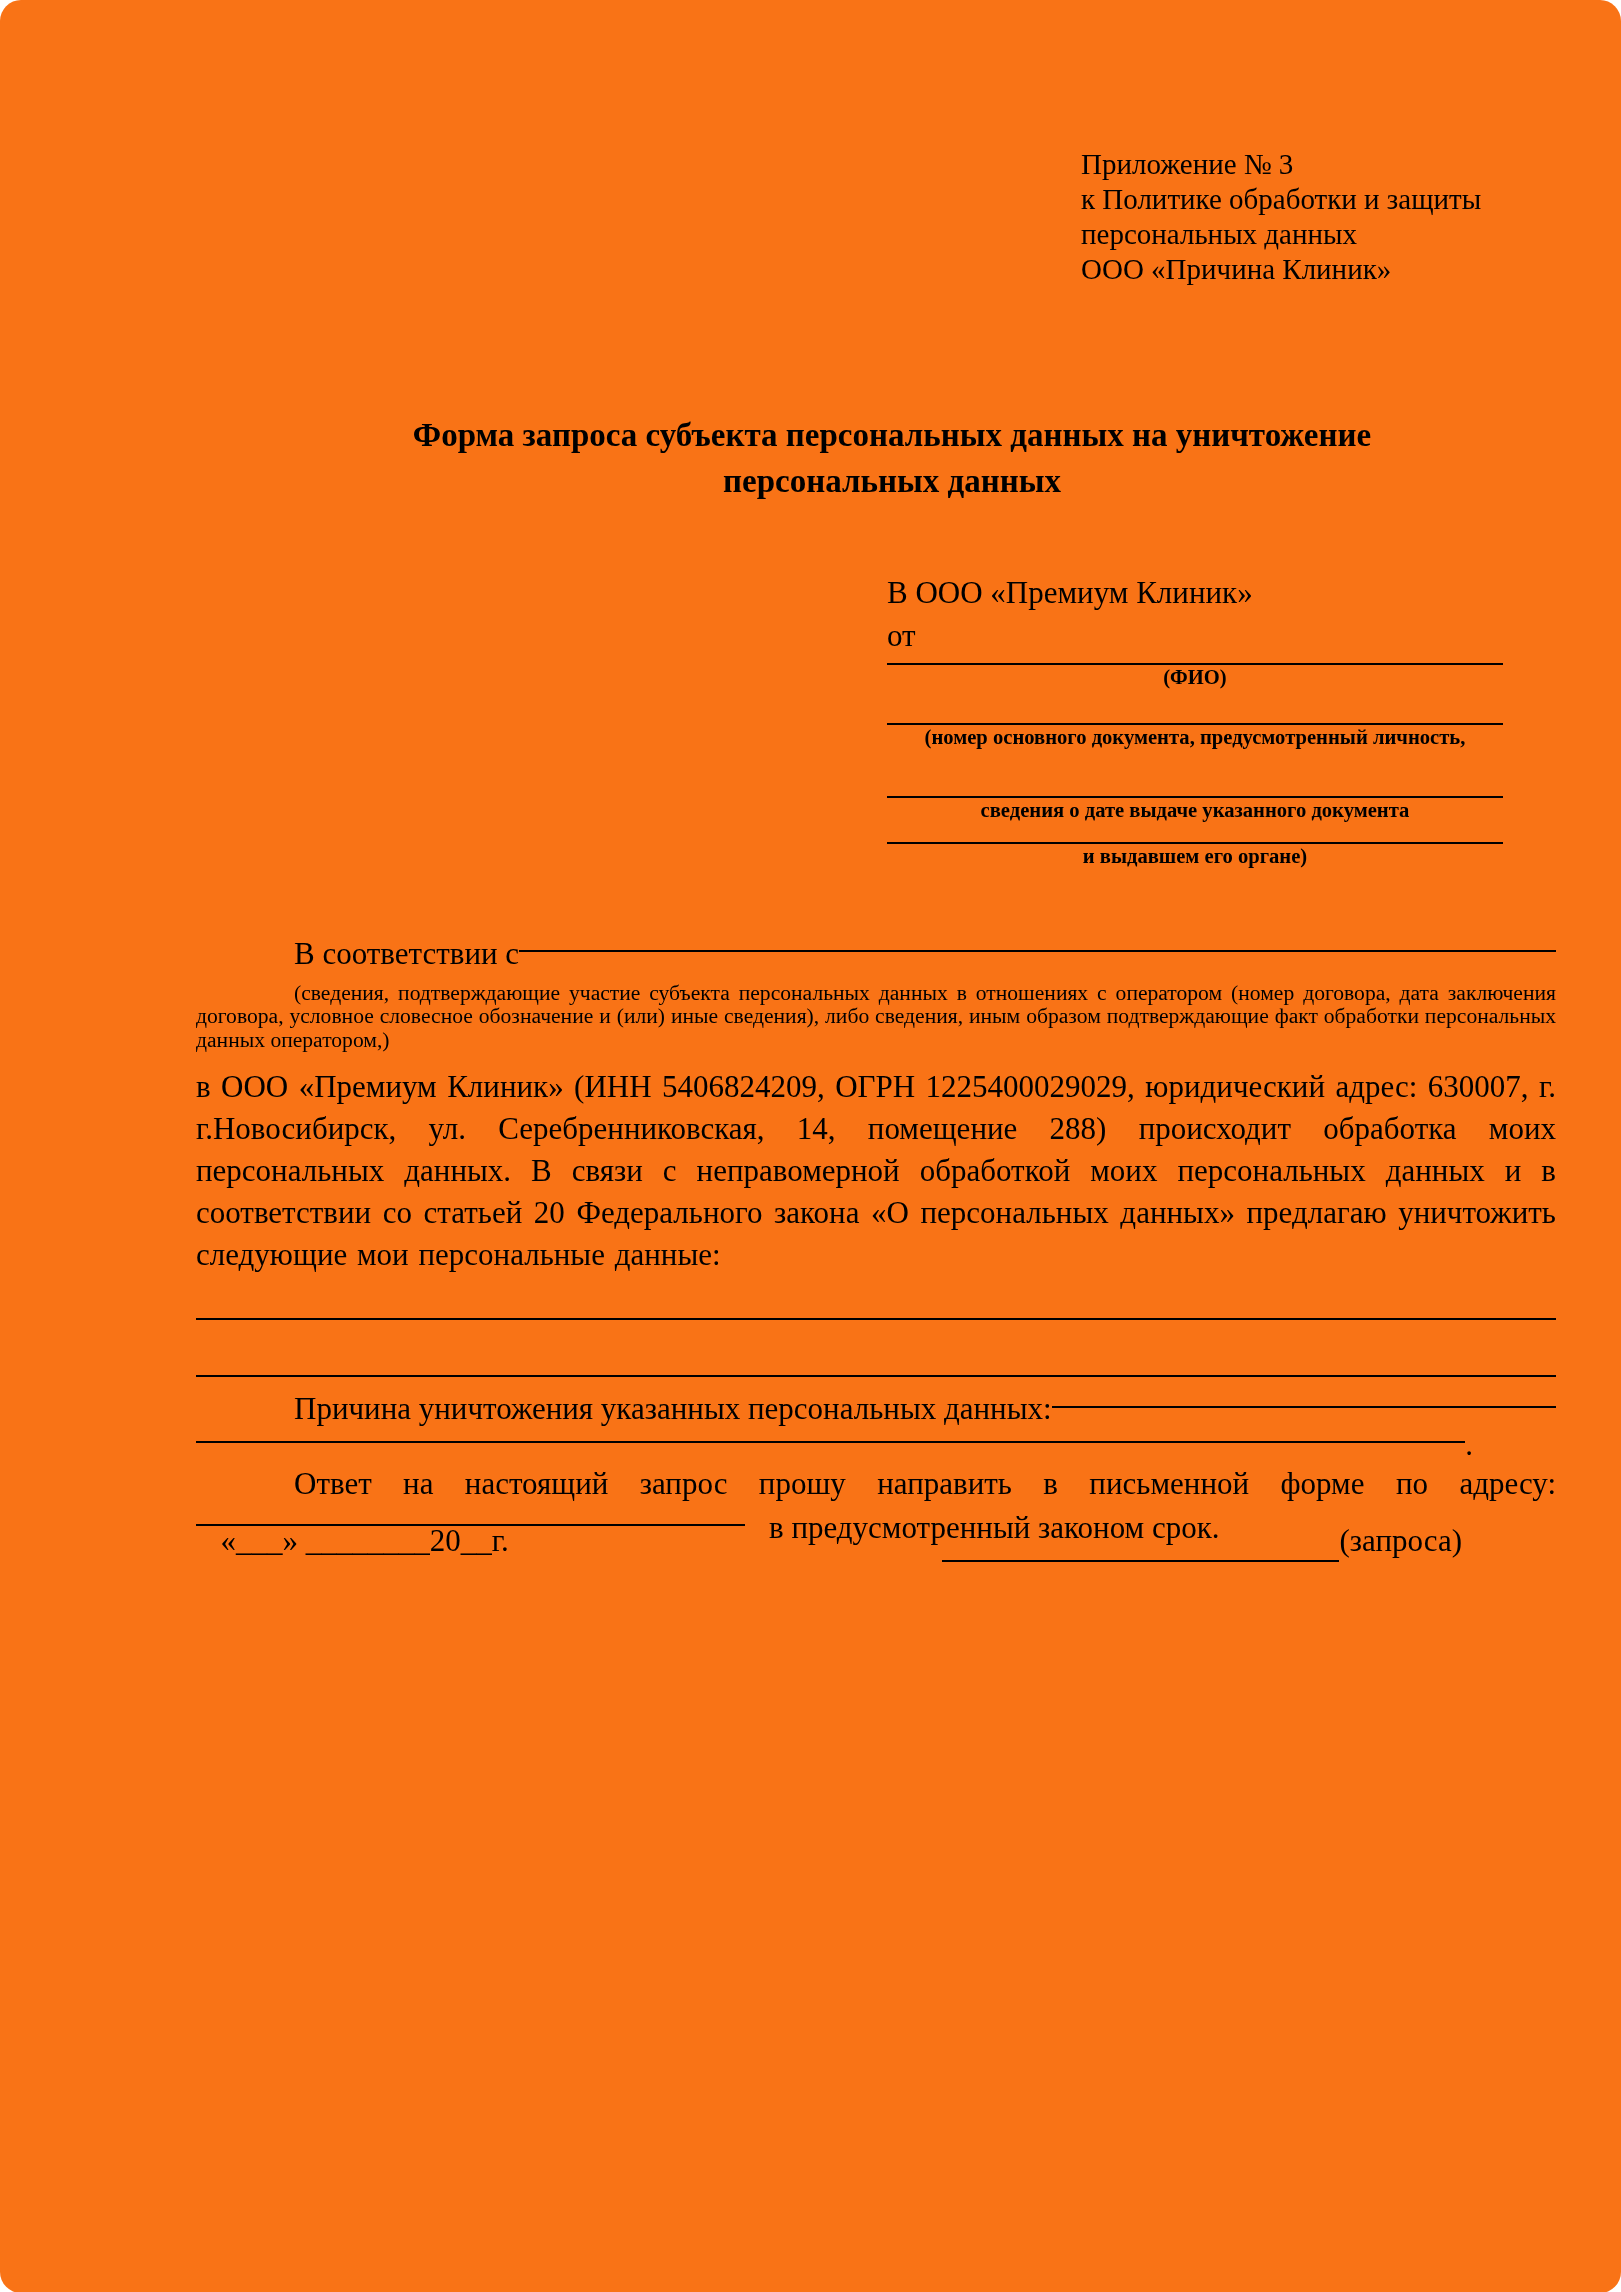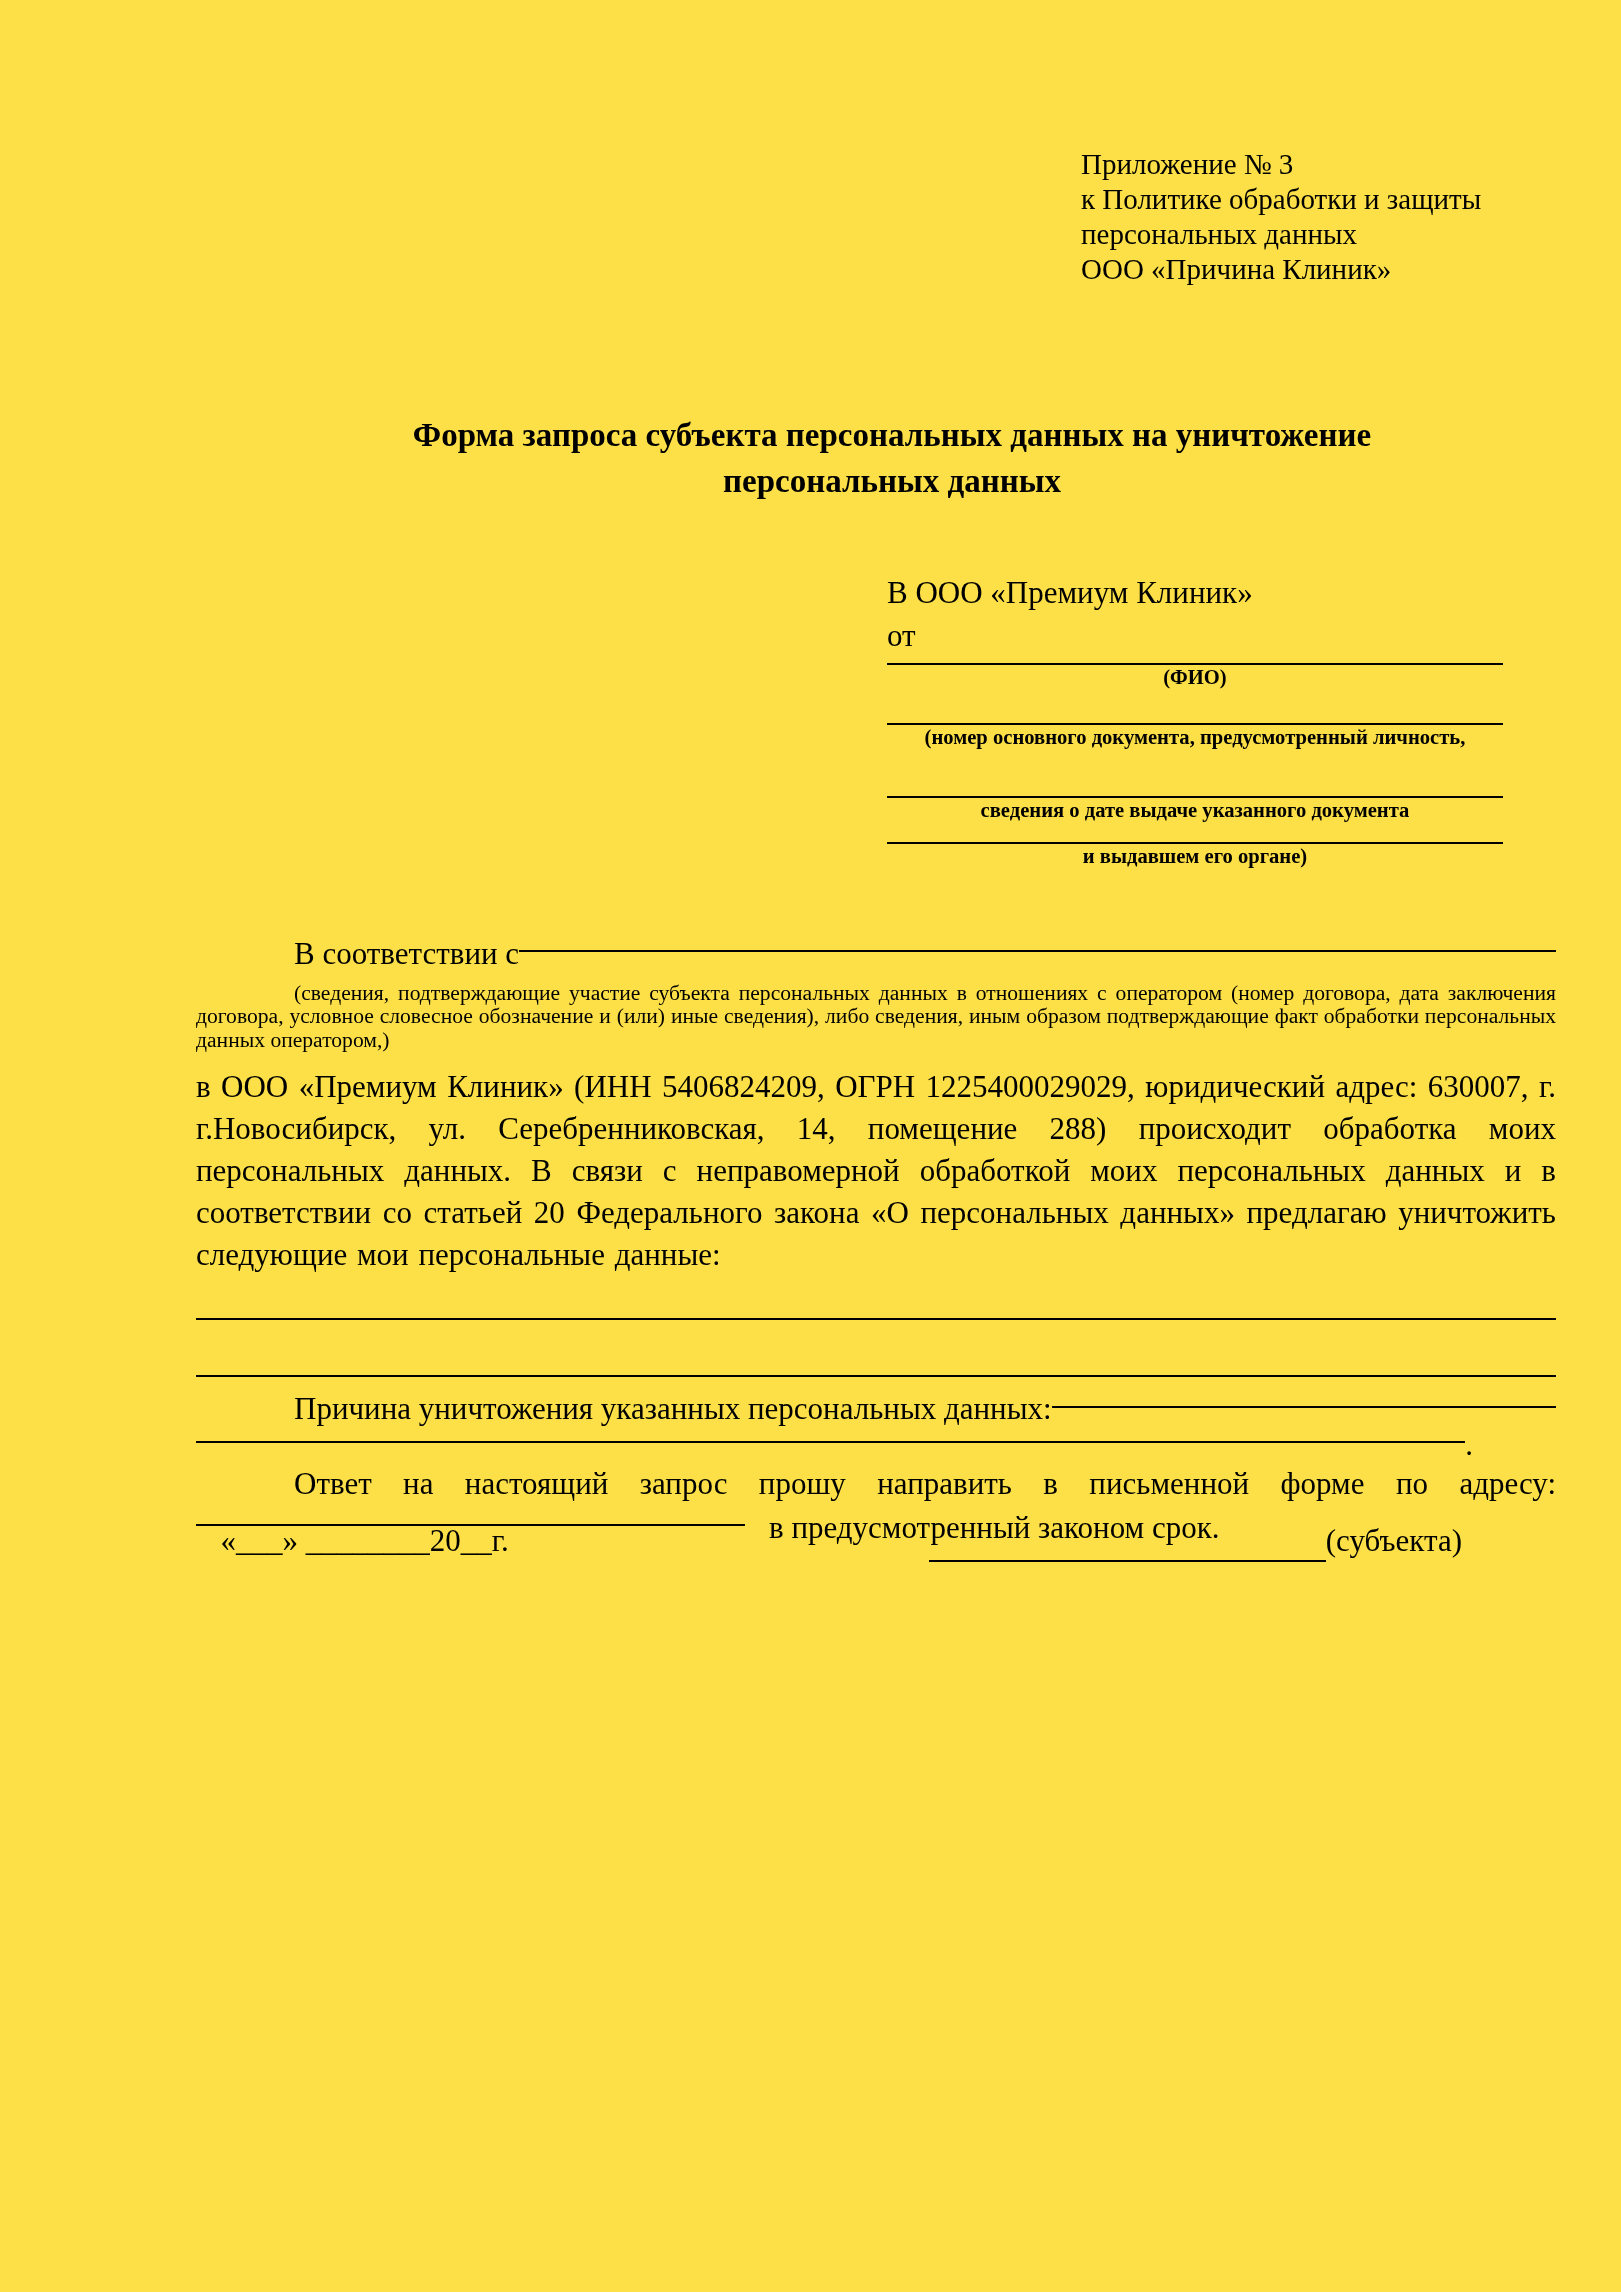--- a/index.html
+++ b/index.html
@@ -1,23 +1,24 @@
 <!DOCTYPE html>
 <html lang="ru"><head>
 <meta charset="utf-8">
 <style>
   html,body { margin:0; padding:0; background:#ffffff; }
   .page {
     position:relative;
     width:1621px;
     height:2293px;
-    background:#fde047;
+    background:#f97316;
     color:#000000;
     font-family:"Liberation Serif","DejaVu Serif",serif;
     overflow:hidden;
+    border-radius:21px;
   }
 
   
   .header-note {
     position:absolute;
     left:1081px;
     top:147px;
     font-size:29px;
     line-height:35px;
   }
@@ -188,18 +189,18 @@
       <span class="ul-fixed"></span>
       <span class="txt">в предусмотренный законом срок.</span>
     </div>
 
   </div>
 
   <div class="footer-row">
     <div class="date-cell">«___» ________20__г.</div>
     <div class="sig-group">
       <span class="sig-rule"></span>
-      <span class="sig-caption">(субъекта)</span>
+      <span class="sig-caption">(запроса)</span>
     </div>
   </div>
 
 </div>
 
 
 </body></html>

